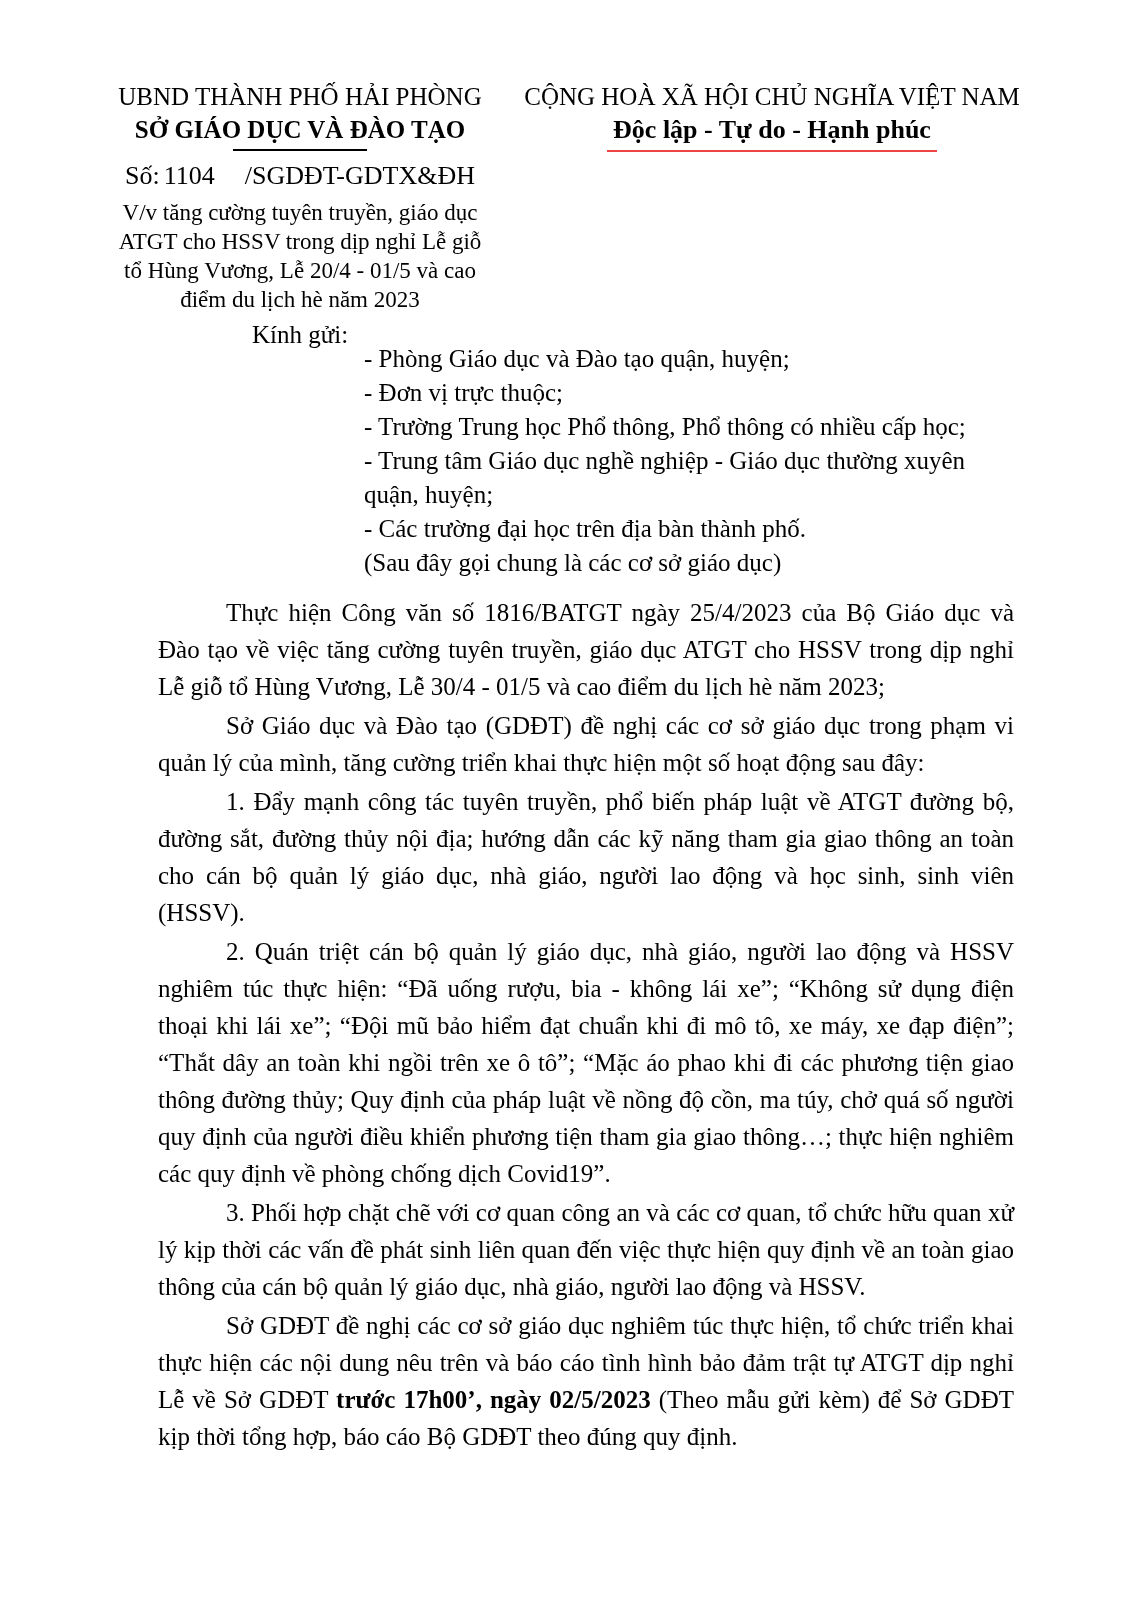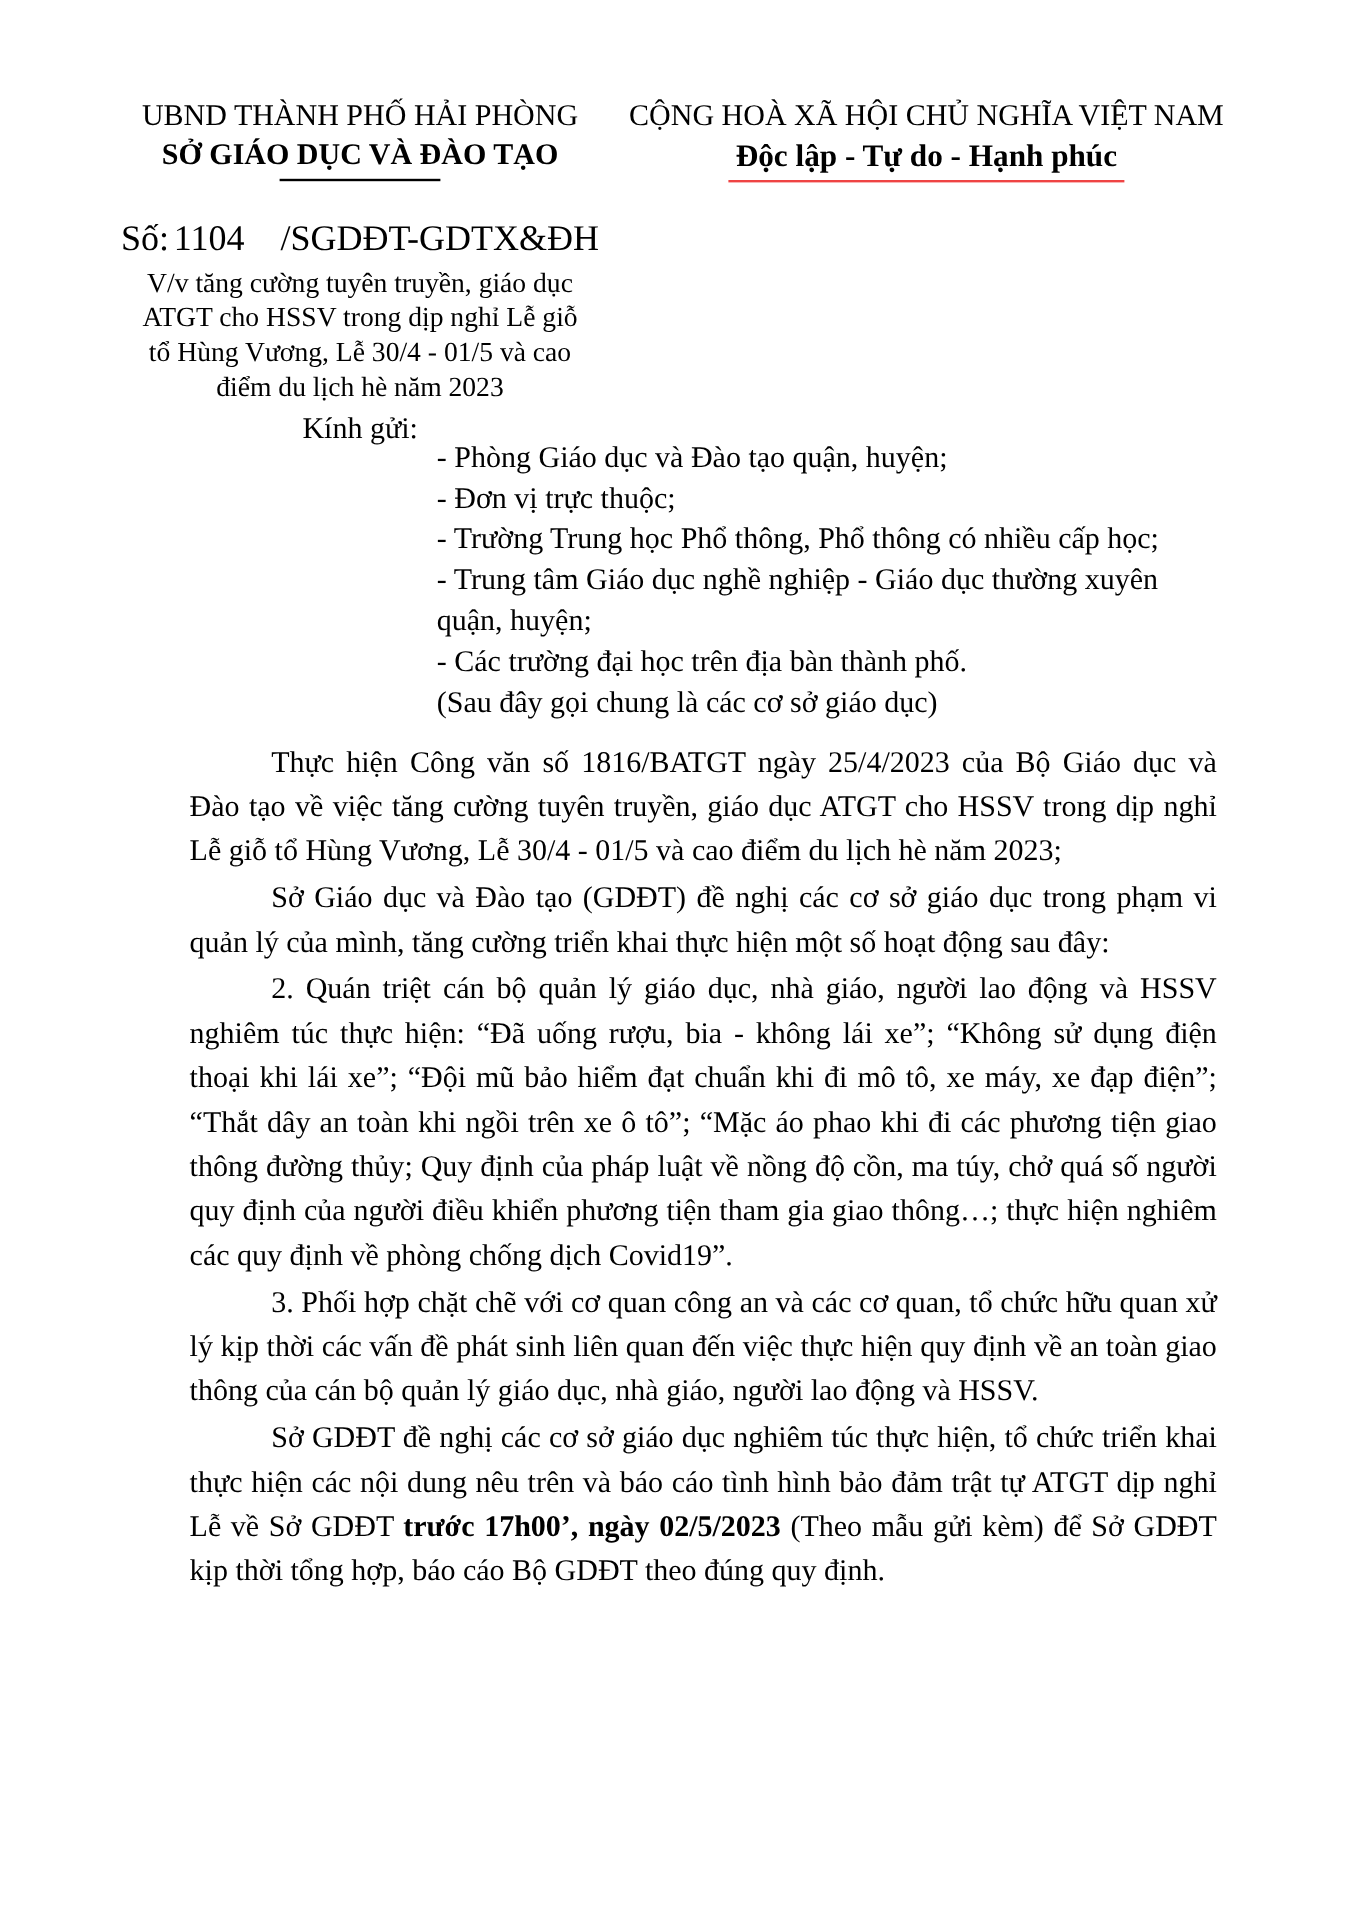--- a/index.html
+++ b/index.html
@@ -20,21 +20,21 @@
   .header { display: flex; align-items: flex-start; }
   .header-left {
     width: 430px;
     margin-left: 85px;
     text-align: center;
     flex: none;
   }
   .parent-agency { font-size: 25px; line-height: 33px; white-space: nowrap; }
   .agency-name   { font-size: 25px; line-height: 33px; font-weight: bold; white-space: nowrap; }
   .agency-rule   { width: 134px; height: 0; border-top: 2px solid #000; margin: 3px auto 0; }
-  .doc-no        { margin-top: 31px; font-size: 30px; line-height: 33px; text-align: center; }
+  .doc-no        { margin-top: 8px; font-size: 26px; line-height: 33px; text-align: center; }
   .doc-no .num   { margin-left: 4px; }
   .doc-no .sym   { margin-left: 30px; }
   .subject {
     width: 368px;
     margin: 6px auto 0;
     font-size: 23px;
     line-height: 29px;
   }
 
   .header-right {
@@ -79,21 +79,21 @@
 
 <div class="page">
 
   <div class="header">
 
     <div class="header-left">
       <div class="parent-agency">UBND THÀNH PHỐ HẢI PHÒNG</div>
       <div class="agency-name">SỞ GIÁO DỤC VÀ ĐÀO TẠO</div>
       <div class="agency-rule"></div>
       <div class="doc-no"><span>Số:</span><span class="num">1104</span><span class="sym">/SGDĐT-GDTX&amp;ĐH</span></div>
-      <div class="subject">V/v tăng cường tuyên truyền, giáo dục ATGT cho HSSV trong dịp nghỉ Lễ giỗ tổ Hùng Vương, Lễ 30/4 - 01/5 và cao điểm du lịch hè năm 2023</div>
+      <div class="subject">V/v tăng cường tuyên truyền, giáo dục ATGT cho HSSV trong dịp nghỉ Lễ giỗ tổ Hùng Vương, Lễ 20/4 - 01/5 và cao điểm du lịch hè năm 2023</div>
     </div>
 
     <div class="header-right">
       <div class="country-title">CỘNG HOÀ XÃ HỘI CHỦ NGHĨA VIỆT NAM</div>
       <div>
         <span class="motto">Độc lập - Tự do - Hạnh phúc</span>
       </div>
     </div>
 
   </div>
@@ -106,18 +106,19 @@
         <div>- Trường Trung học Phổ thông, Phổ thông có nhiều cấp học;</div>
         <div>- Trung tâm Giáo dục nghề nghiệp - Giáo dục thường xuyên quận, huyện;</div>
         <div>- Các trường đại học trên địa bàn thành phố.</div>
         <div>(Sau đây gọi chung là các cơ sở giáo dục)</div>
       </div>
   </div>
 
   <div class="body-text">
     <p><span>Thực hiện Công văn số 1816/BATGT ngày 25/4/2023 của Bộ Giáo dục và Đào tạo về việc tăng cường tuyên truyền, giáo dục ATGT cho HSSV trong dịp nghỉ Lễ giỗ tổ Hùng Vương, Lễ 30/4 - 01/5 và cao điểm du lịch hè năm 2023;</span></p>
     <p><span>Sở Giáo dục và Đào tạo (GDĐT) đề nghị các cơ sở giáo dục trong phạm vi quản lý của mình, tăng cường triển khai thực hiện một số hoạt động sau đây:</span></p>
+    <p><span>1. Đẩy mạnh công tác tuyên truyền, phổ biến pháp luật về ATGT đường bộ, đường sắt, đường thủy nội địa; hướng dẫn các kỹ năng tham gia giao thông an toàn cho cán bộ quản lý giáo dục, nhà giáo, người lao động và học sinh, sinh viên (HSSV).</span></p>
     <p><span>2. Quán triệt cán bộ quản lý giáo dục, nhà giáo, người lao động và HSSV nghiêm túc thực hiện: “</span><span class="i">Đã uống rượu, bia - không lái xe</span><span>”; “</span><span class="i">Không sử dụng điện thoại khi lái xe</span><span>”; “</span><span class="i">Đội mũ bảo hiểm đạt chuẩn khi đi mô tô, xe máy, xe đạp điện</span><span>”; “</span><span class="i">Thắt dây an toàn khi ngồi trên xe ô tô</span><span>”; “</span><span class="i">Mặc áo phao khi đi các phương tiện giao thông đường thủy</span><span>; Quy định của pháp luật về nồng độ cồn, ma túy, chở quá số người quy định của người điều khiển phương tiện tham gia giao thông…; thực hiện nghiêm các quy định về phòng chống dịch Covid19”.</span></p>
     <p><span>3. Phối hợp chặt chẽ với cơ quan công an và các cơ quan, tổ chức hữu quan xử lý kịp thời các vấn đề phát sinh liên quan đến việc thực hiện quy định về an toàn giao thông của cán bộ quản lý giáo dục, nhà giáo, người lao động và HSSV.</span></p>
     <p><span>Sở GDĐT đề nghị các cơ sở giáo dục nghiêm túc thực hiện, tổ chức triển khai thực hiện các nội dung nêu trên và báo cáo tình hình bảo đảm trật tự ATGT dịp nghỉ Lễ về Sở GDĐT </span><span class="b">trước 17h00’, ngày 02/5/2023</span><span> </span><span class="i">(Theo mẫu gửi kèm)</span><span> để Sở GDĐT kịp thời tổng hợp, báo cáo Bộ GDĐT theo đúng quy định.</span></p>
   </div>
 
 </div>
 
 </body></html>

